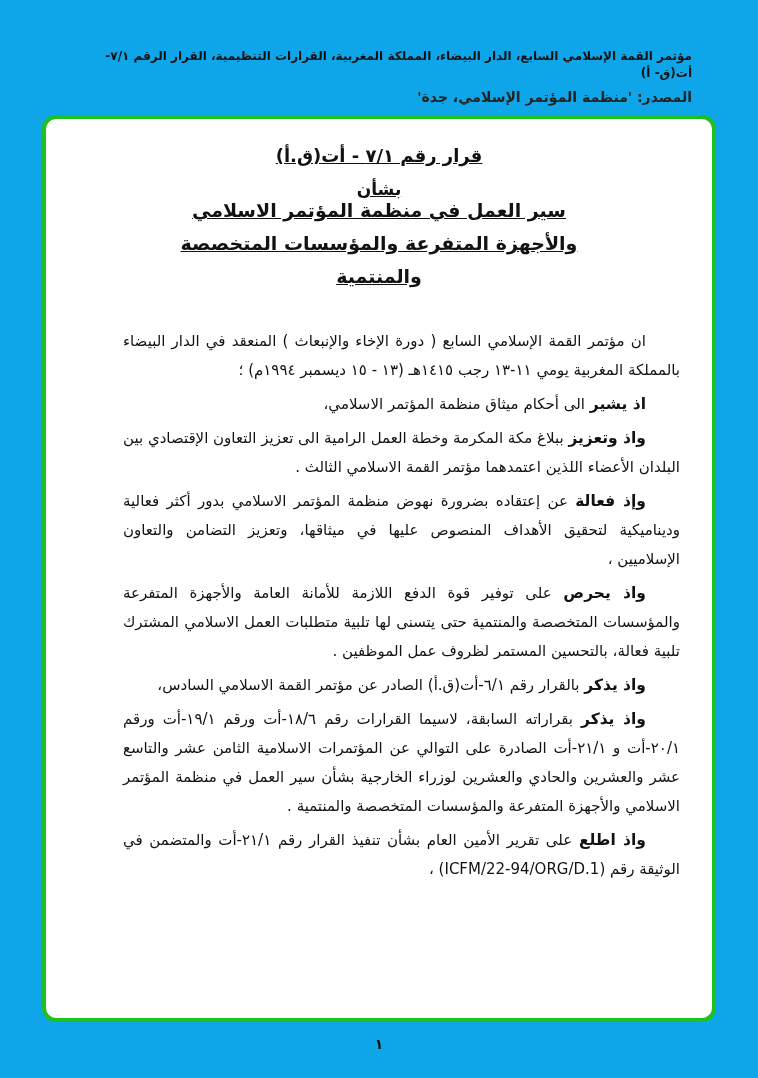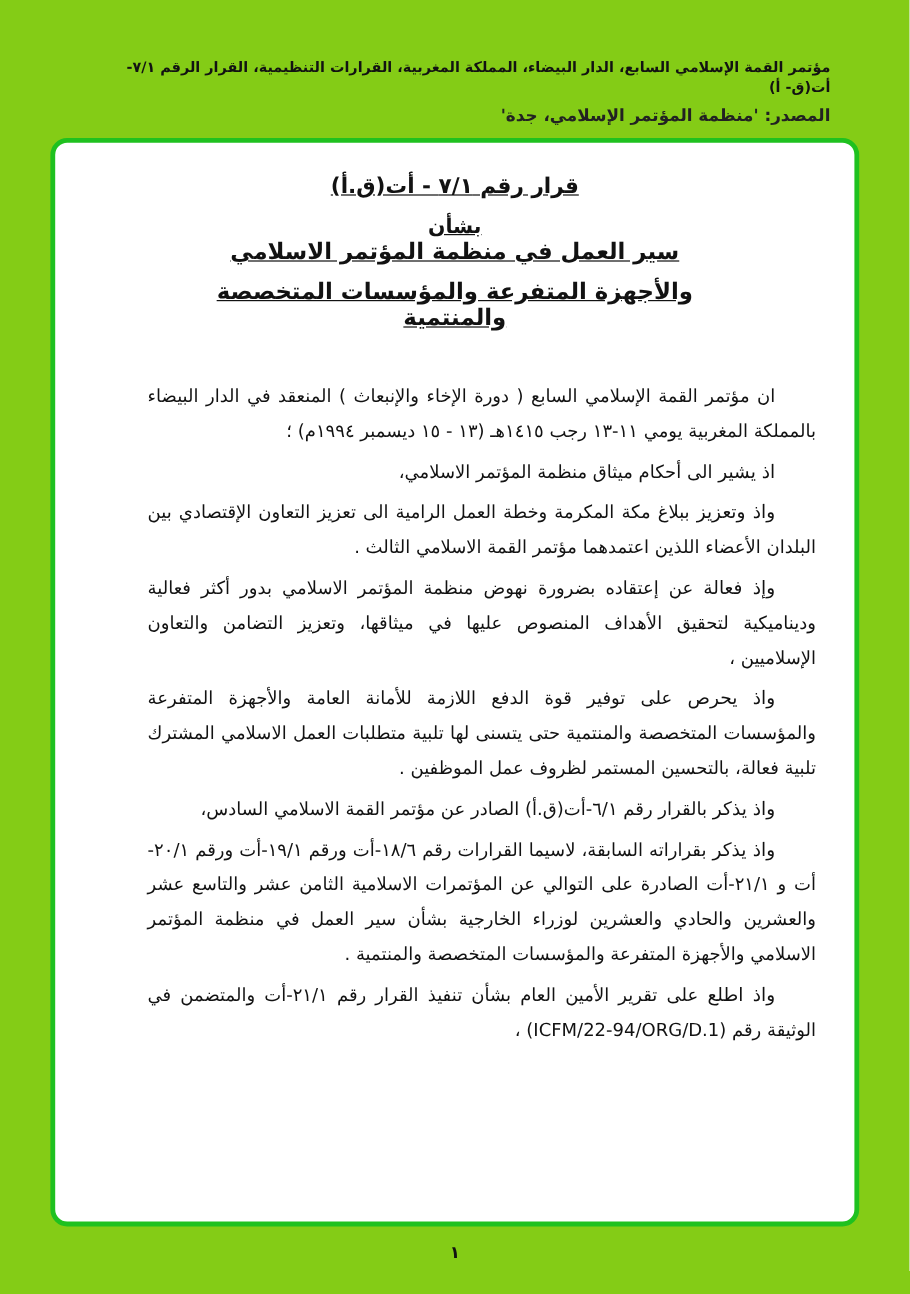--- a/index.html
+++ b/index.html
@@ -6,21 +6,21 @@
   html,body { background:#e9e9e9; }
   body {
     width:758px; height:1078px;
     font-family:"DejaVu Sans", sans-serif;
     color:#121212;
     position:relative;
   }
   .page {
     position:absolute; top:0; left:0;
     width:758px; height:1078px;
-    background:#84cc16;
+    background:#0ea5e9;
     overflow:hidden;
   }
 
   
   .doc-header {
     position:absolute;
     top:48px; left:72px; width:620px;
     direction:rtl;
   }
   .header-citation {
@@ -53,38 +53,38 @@
   .title-block {
     direction:rtl;
     text-align:center;
     margin-top:2px;
     text-decoration:underline;
   }
   .title-line { font-weight:bold; }
   .title-number   { font-size:18px; margin-bottom:13px; }
   .title-subject  { font-size:17px; margin-bottom:0; }
   .title-main     { font-size:19px; margin-bottom:11px; }
-  .title-main2    { font-size:19px; }
+  .title-main2    { font-size:19px; margin-bottom:11px; }
   .title-main3    { font-size:19px; }
 
   
   .body-text {
     margin-top:40px;
     direction:rtl;
     text-align:justify;
     font-size:15px;
     line-height:29px;
     margin-left:45px;
   }
   .para {
     text-indent:34px;
     margin-bottom:5px;
   }
   .para .lead {
-    font-weight:normal;
+    font-weight:bold;
     font-size:15.5px;
   }
 
   
   .page-number {
     position:absolute;
     bottom:26px; left:0; right:0;
     text-align:center;
     font-size:14px;
     font-weight:bold;

